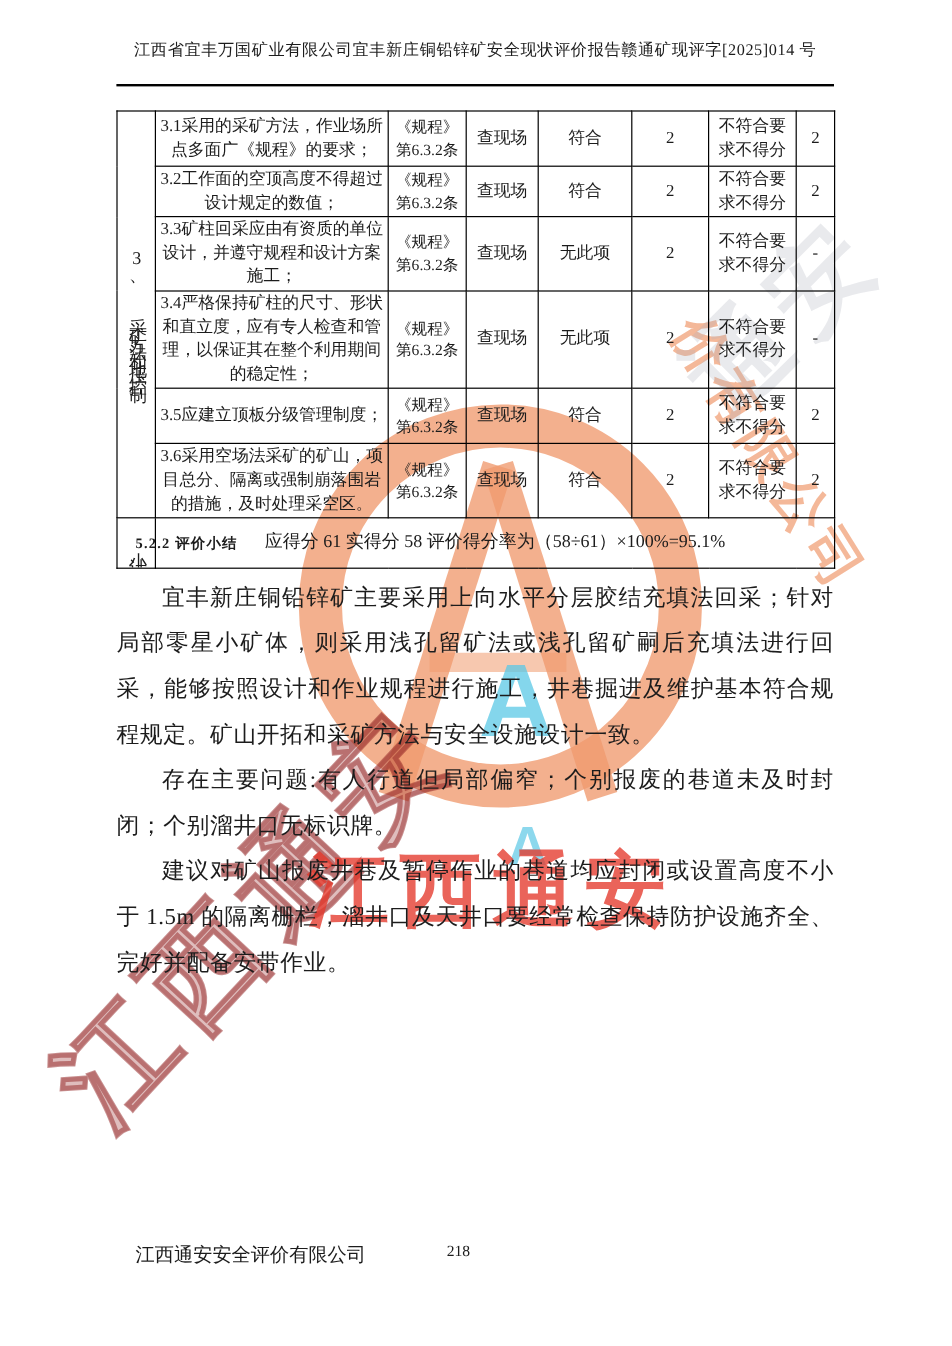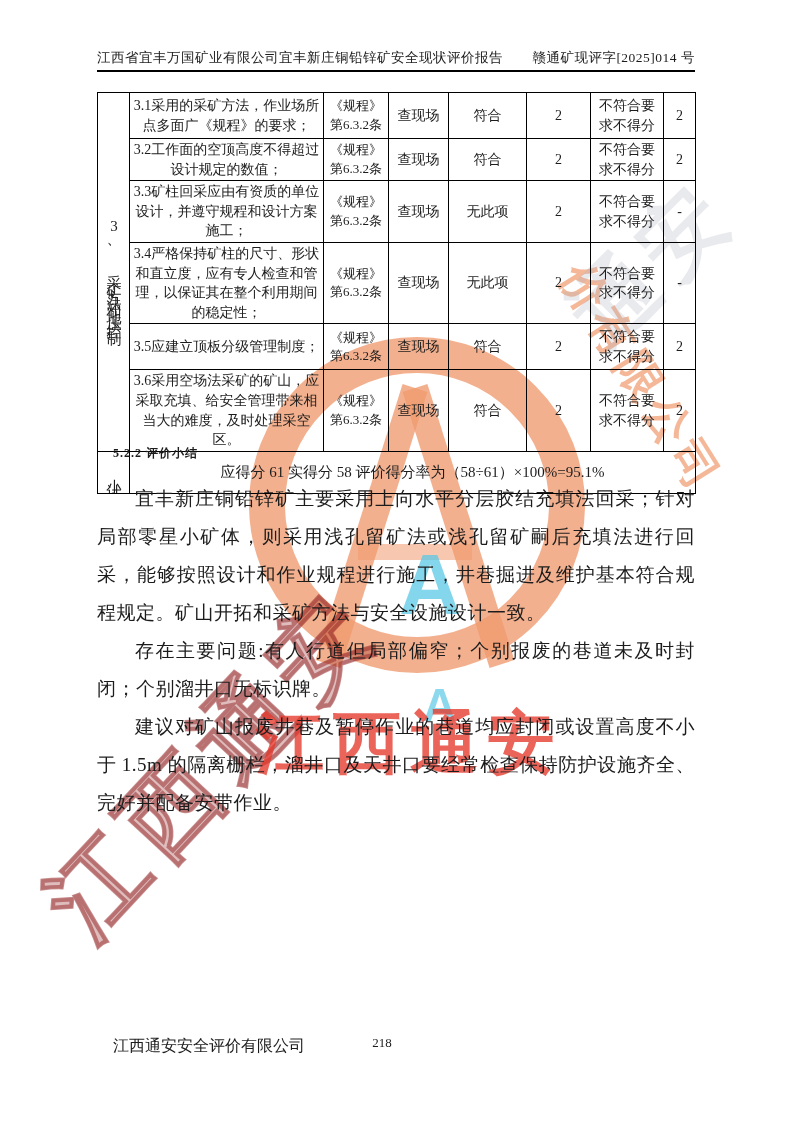--- a/index.html
+++ b/index.html
@@ -4,23 +4,23 @@
 <style>
   html,body{margin:0;padding:0;background:#ffffff;}
   .page{
     position:relative;width:793px;height:1122px;background:#fff;
     font-family:"Liberation Serif", serif;color:#1c1c1c;overflow:hidden;
   }
   .content{position:relative;z-index:2;}
   
   .hdr{
     position:absolute;left:97px;top:46px;width:598px;height:26px;
-    display:flex;justify-content:space-between;align-items:flex-end;
+    display:flex;justify-content:center;align-items:flex-end;
     border-bottom:2px solid #000;font-size:13.5px;letter-spacing:.5px;
-    padding-bottom:3px;box-sizing:border-box;
+    padding-bottom:19px;box-sizing:border-box;
   }
   
   table.eval{
     position:absolute;left:97px;top:92px;width:598px;
     border-collapse:collapse;table-layout:fixed;font-size:14px;
   }
   table.eval td{
     border:1px solid #000;padding:1px 3px;vertical-align:middle;
     text-align:center;line-height:1.4;overflow:hidden;
   }
@@ -161,21 +161,21 @@
         <tr style="height:46px">
           <td class="item">3.5应建立顶板分级管理制度；</td>
           <td style="font-size:13px">《规程》第6.3.2条</td>
           <td>查现场</td>
           <td>符合</td>
           <td>2</td>
           <td>不符合要求不得分</td>
           <td>2</td>
         </tr>
         <tr style="height:59px">
-          <td class="item">3.6采用空场法采矿的矿山，应采取充填、给安全管理带来相当大的难度，及时处理采空区。</td>
+          <td class="item">3.6采用空场法采矿的矿山，项目总分、隔离或强制崩落围岩的措施，及时处理采空区。</td>
           <td style="font-size:13px">《规程》第6.3.2条</td>
           <td>查现场</td>
           <td>符合</td>
           <td>2</td>
           <td>不符合要求不得分</td>
           <td>2</td>
         </tr>
         <tr style="height:42px">
           <td class="groupcell">
             <div class="vtext small">小计</div>

